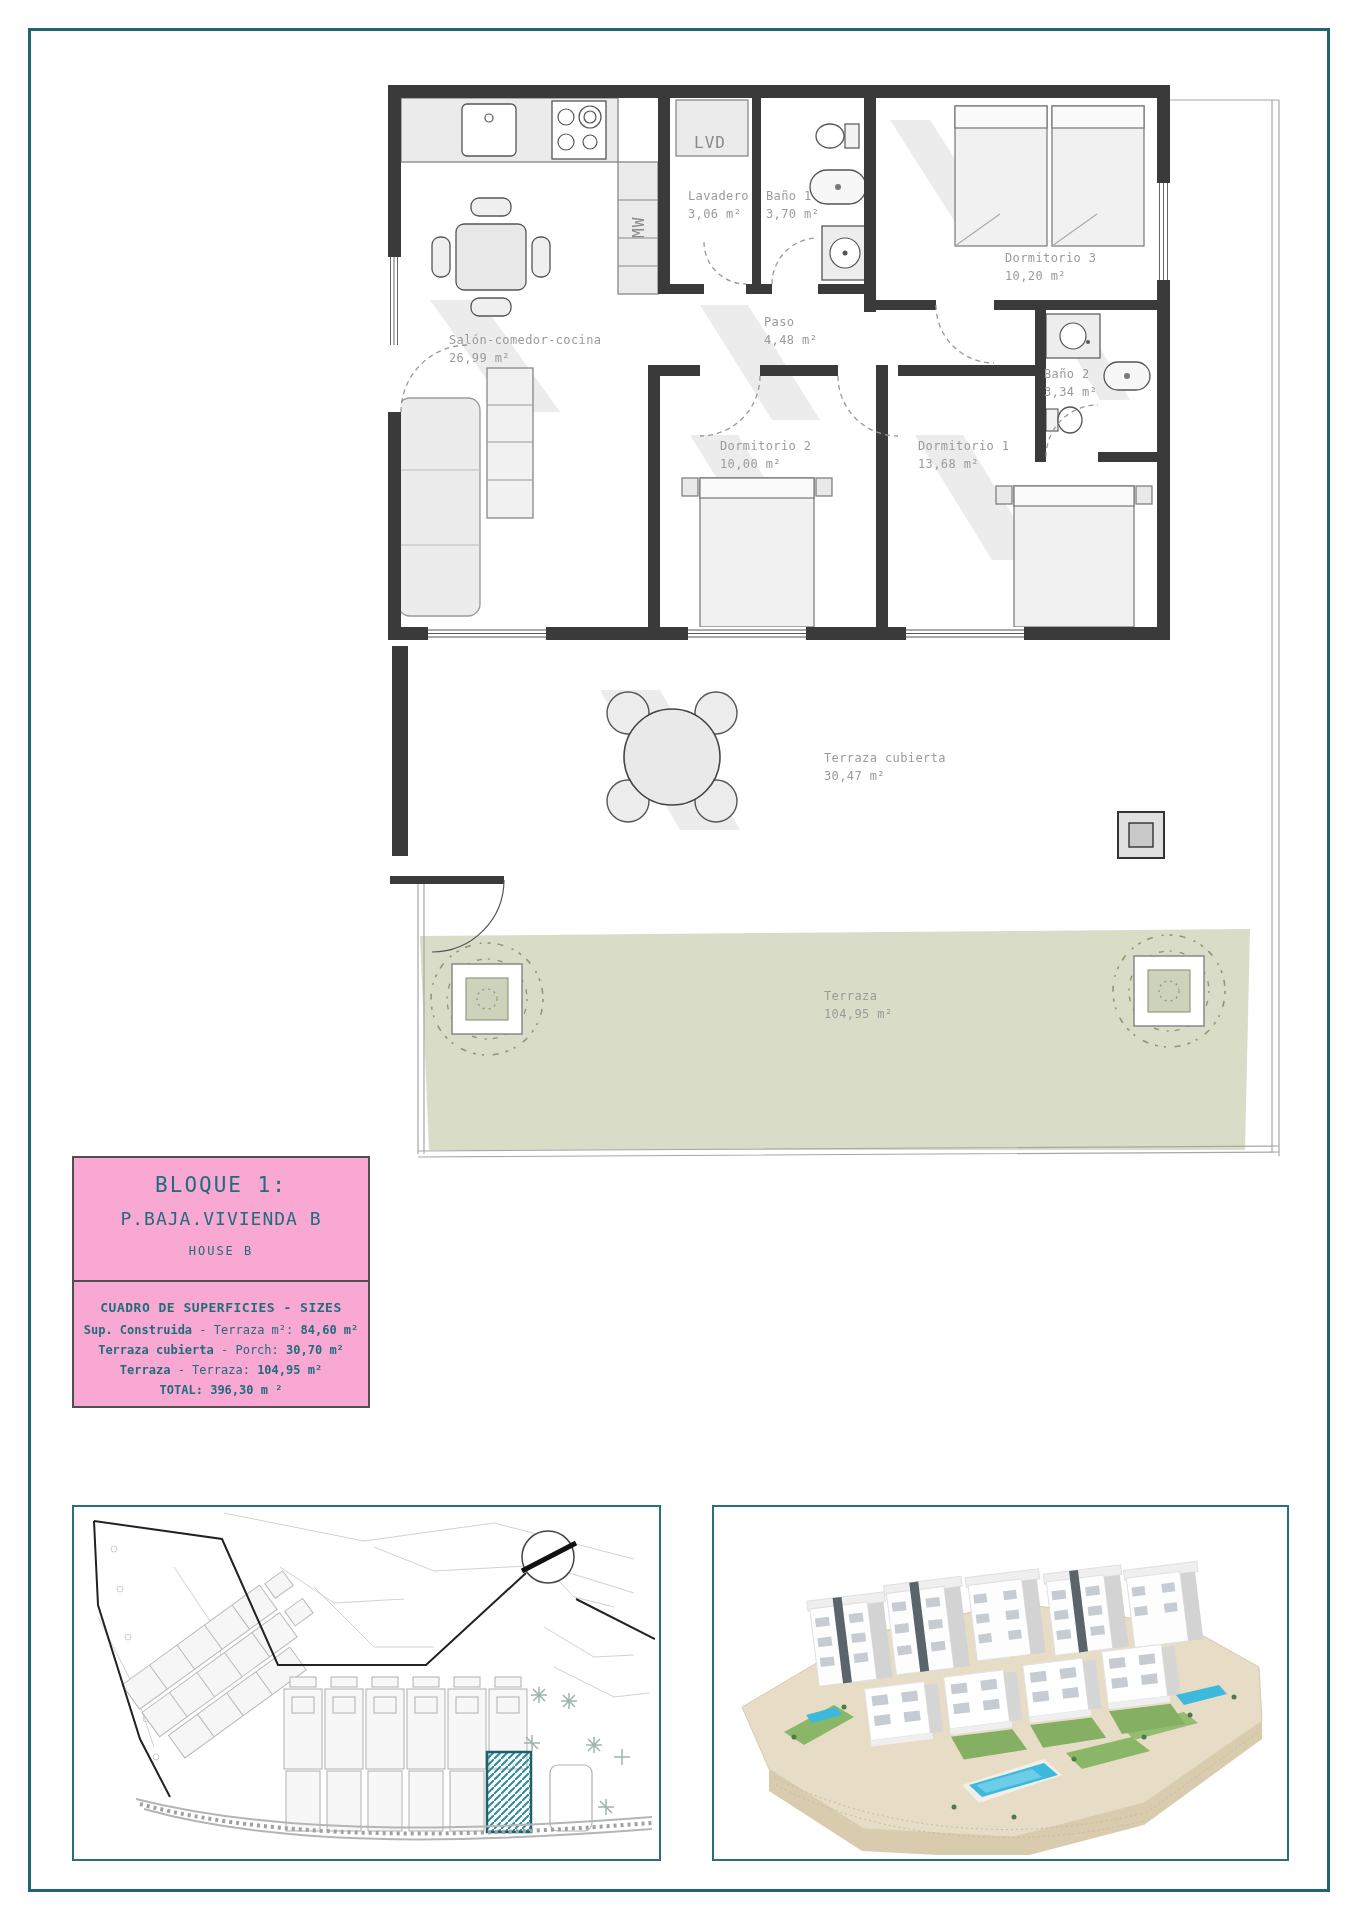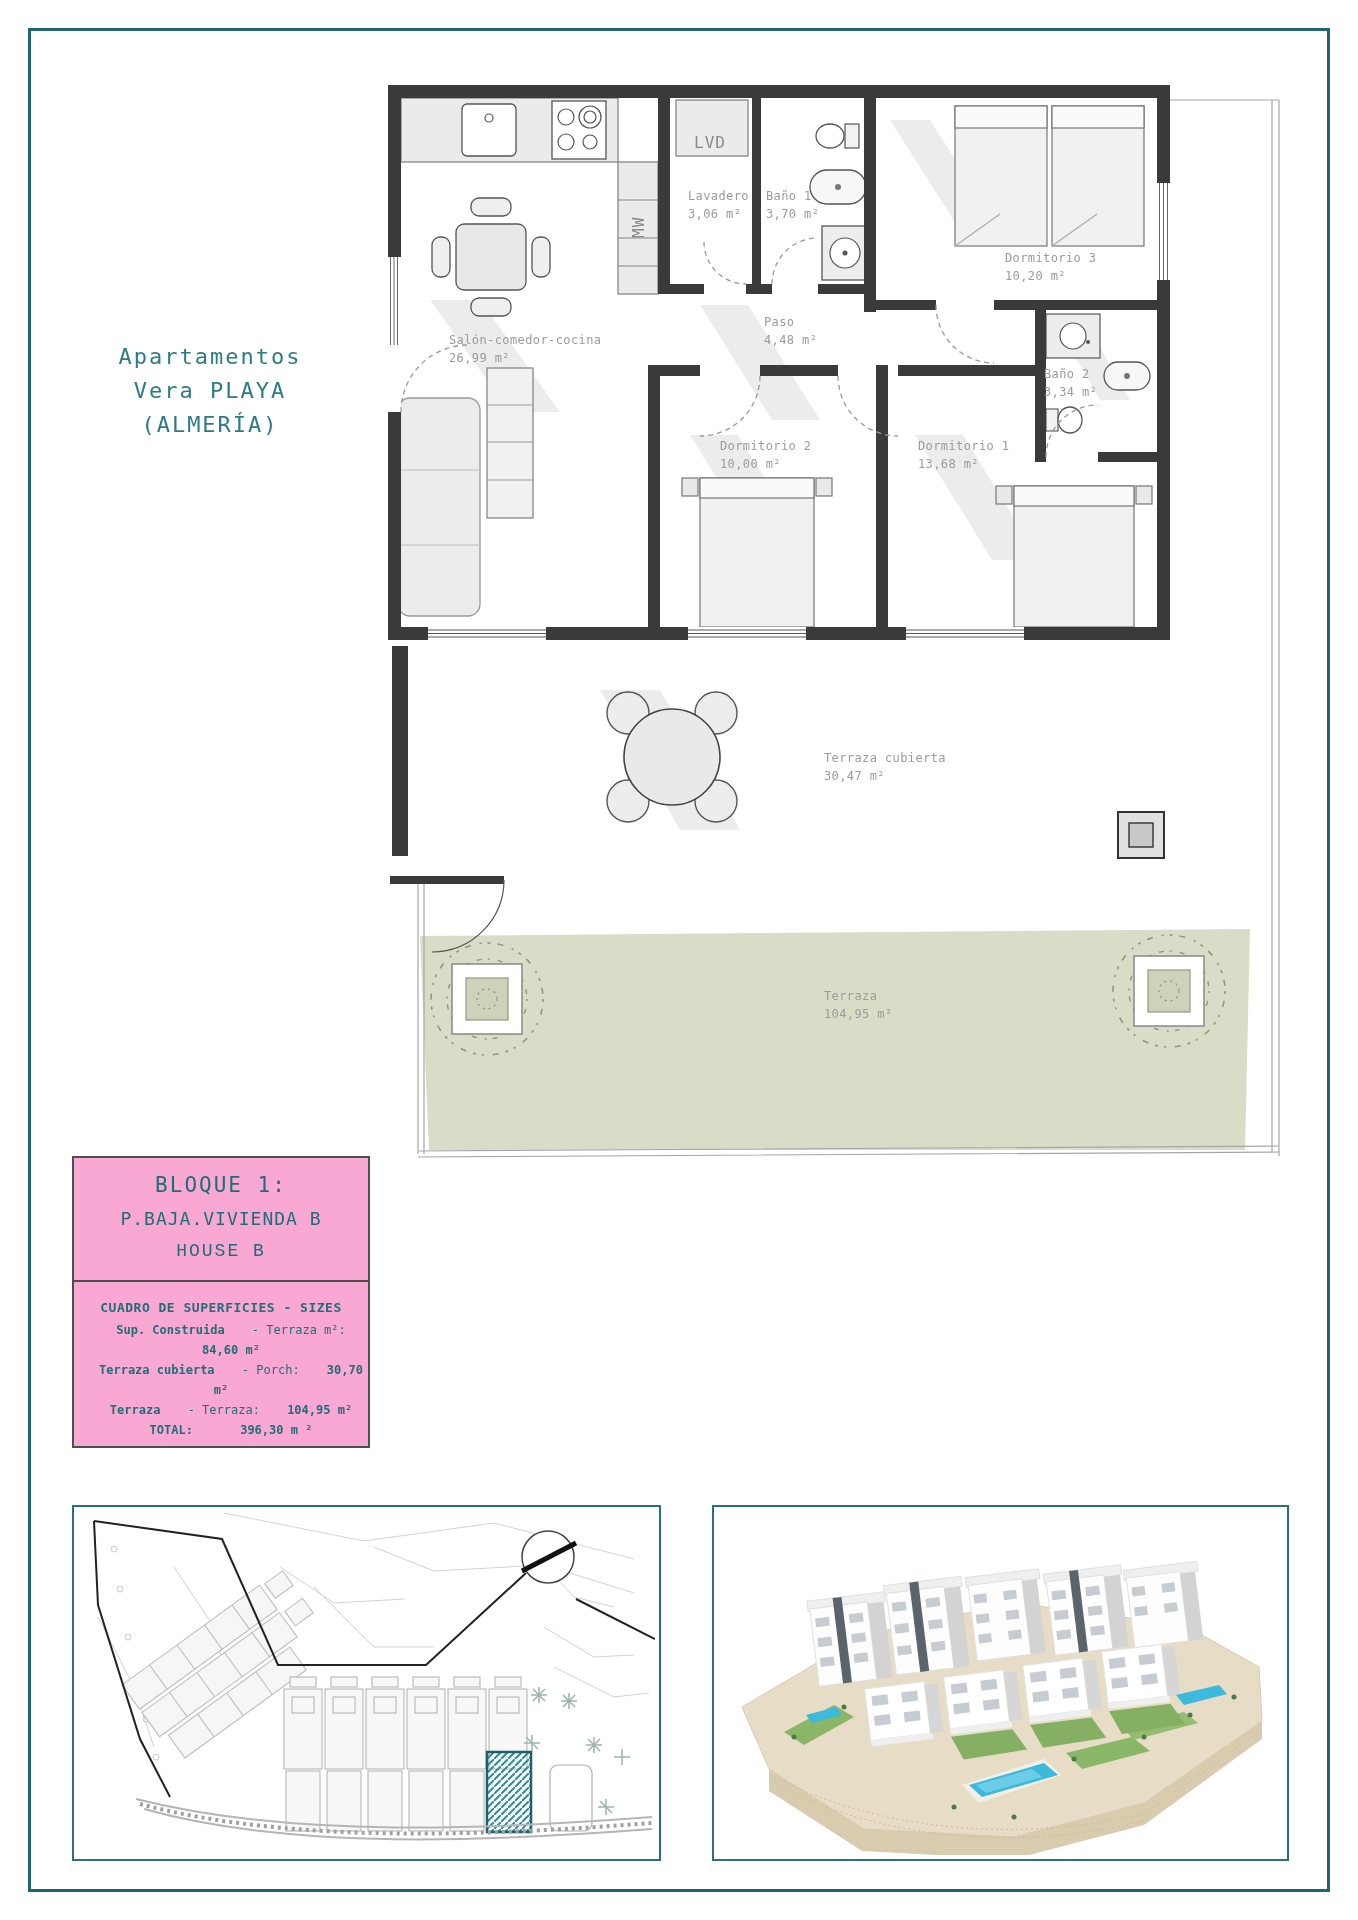--- a/index.html
+++ b/index.html
@@ -7,44 +7,39 @@
         font-family:"DejaVu Sans Mono", monospace;overflow:hidden;}
   .page-border{position:absolute;left:28px;top:28px;right:28px;bottom:28px;
         border:3px solid #1e6472;pointer-events:none;}
   .project-title{position:absolute;left:76px;top:340px;width:268px;text-align:center;
         color:#2d7b86;font-size:22px;line-height:34px;letter-spacing:2px;}
   .info-box{position:absolute;left:72px;top:1156px;width:294px;background:#f9a8d4;
         border:2px solid #4f4f4f;color:#1f6d79;}
   .info-top{padding:10px 4px 12px;text-align:center;border-bottom:2px solid #4f4f4f;}
   .info-top .l1{font-size:21px;line-height:34px;letter-spacing:2px;}
   .info-top .l2{font-size:18px;line-height:33px;letter-spacing:1px;}
-  .info-top .l3{font-size:18px;line-height:33px;letter-spacing:2px;font-family:Liberation Mono, monospace;}
+  .info-top .l3{font-size:12px;line-height:33px;letter-spacing:2px;}
   .info-table{padding:16px 2px 6px;text-align:center;font-size:12px;line-height:20px;}
   .info-table .t{font-size:13px;margin-bottom:2px;letter-spacing:0.5px;}
-  .row span{display:inline;margin-left:20px;}
+  .row span{display:inline;}
   .b{font-weight:bold;}
   .frame-box{position:absolute;border:2px solid #2a6f7c;background:#fff;}
   .site-box{left:72px;top:1505px;width:585px;height:352px;}
   .render-box{left:712px;top:1505px;width:573px;height:352px;}
   svg{display:block;}
   text{font-family:"DejaVu Sans Mono", monospace;}
   .roomlbl{fill:#9b9b9b;font-size:12px;letter-spacing:0.4px;}
   .applbl{fill:#8a8a8a;font-size:16px;letter-spacing:1px;}
 </style>
 </head>
 <body>
 
 <div class="page">
   <div class="page-border"></div>
 
-  <div class="project-title">
-    <div>Apartamentos</div>
-    <div>Vera PLAYA</div>
-    <div>(ALMERÍA)</div>
-  </div>
 
   <svg style="position:absolute;left:330px;top:60px;width:960px;height:1120px" viewBox="330 60 960 1120" xmlns="http://www.w3.org/2000/svg">
 
     <g fill="#ececec">
       <polygon points="430,300 480,300 560,412 510,412"></polygon>
       <polygon points="700,305 748,305 820,420 772,420"></polygon>
       <polygon points="690,435 738,435 812,555 764,555"></polygon>
       <polygon points="915,435 963,435 1040,560 992,560"></polygon>
       <polygon points="890,120 930,120 1000,230 960,230"></polygon>
       <polygon points="600,690 660,690 740,830 680,830"></polygon>

